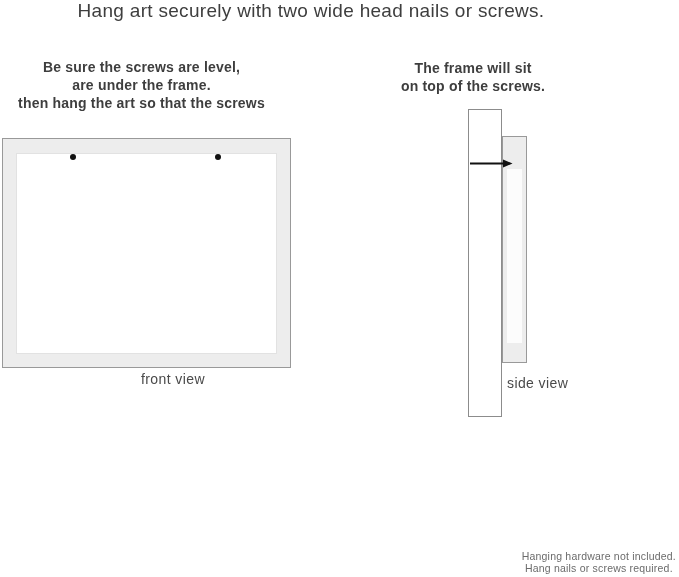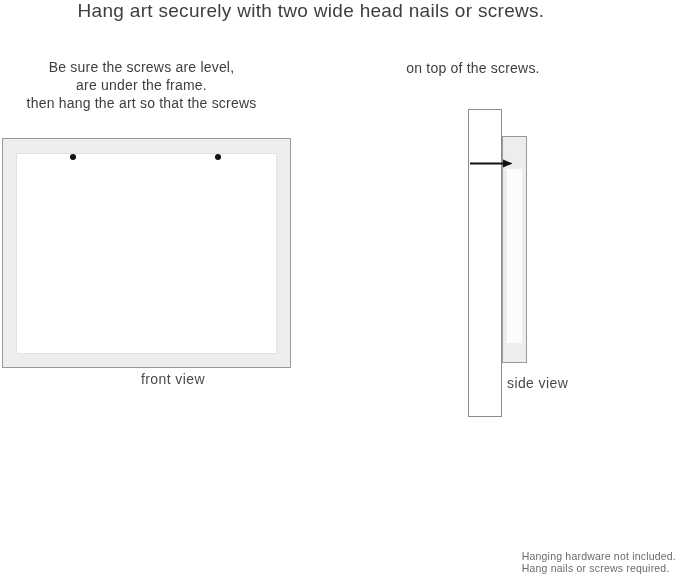--- a/index.html
+++ b/index.html
@@ -13,21 +13,21 @@
   }
   .title{
     position:absolute;left:0;top:-1px;width:622px;
     text-align:center;
     font-size:19px;line-height:23px;font-weight:300;
     letter-spacing:0.3px;
     color:var(--text-dark,#3e3e3e);
   }
   .instr{
     position:absolute;
-    font-size:14px;line-height:18px;font-weight:400;
+    font-size:14px;line-height:18px;font-weight:700;
     text-align:center;letter-spacing:0.2px;
     color:var(--text-dark,#3e3e3e);
   }
   .instr-front{left:0;top:58px;width:283px;}
   .instr-side{left:373px;top:59px;width:200px;}
   .view-label{
     position:absolute;
     font-size:14px;line-height:16px;font-weight:300;
     letter-spacing:0.4px;
     color:var(--text-label,#4a4a4a);
@@ -62,38 +62,39 @@
     background:#fcfcfc;z-index:2;
   }
   .wall-strip{
     position:absolute;left:468px;top:109px;width:32px;height:306px;
     background:#fff;border:1px solid #8c8c8c;z-index:3;
   }
   .nail-svg{position:absolute;left:465px;top:153px;z-index:4;}
   .footer{
     position:absolute;right:3px;top:551px;
     font-size:10.5px;line-height:11.5px;font-weight:300;
-    text-align:left;letter-spacing:0.2px;
+    text-align:center;letter-spacing:0.2px;
     color:var(--text-footer,#6b6b6b);
   }
 </style>
 </head>
 <body>
 
 <div id="canvas" style="--frame-fill: #ededed; --frame-border: #999999; --text-dark: #3e3e3e; --text-label: #4a4a4a; --text-footer: #6b6b6b; --nail: #111111;">
 
   <div class="title">Hang art securely with two wide head nails or screws.</div>
 
   <div class="instr instr-front">
     <div>Be sure the screws are level,</div>
     <div>are under the frame.</div>
     <div>then hang the art so that the screws</div>
   </div>
 
   <div class="instr instr-side">
+    <div>The frame will sit</div>
     <div>on top of the screws.</div>
   </div>
 
   <div>
     <div class="frame-outer"></div>
     <div class="frame-inner"></div>
     <div class="nail-dot dot-left"></div>
     <div class="nail-dot dot-right"></div>
     <div class="view-label label-front">front view</div>
   </div>

